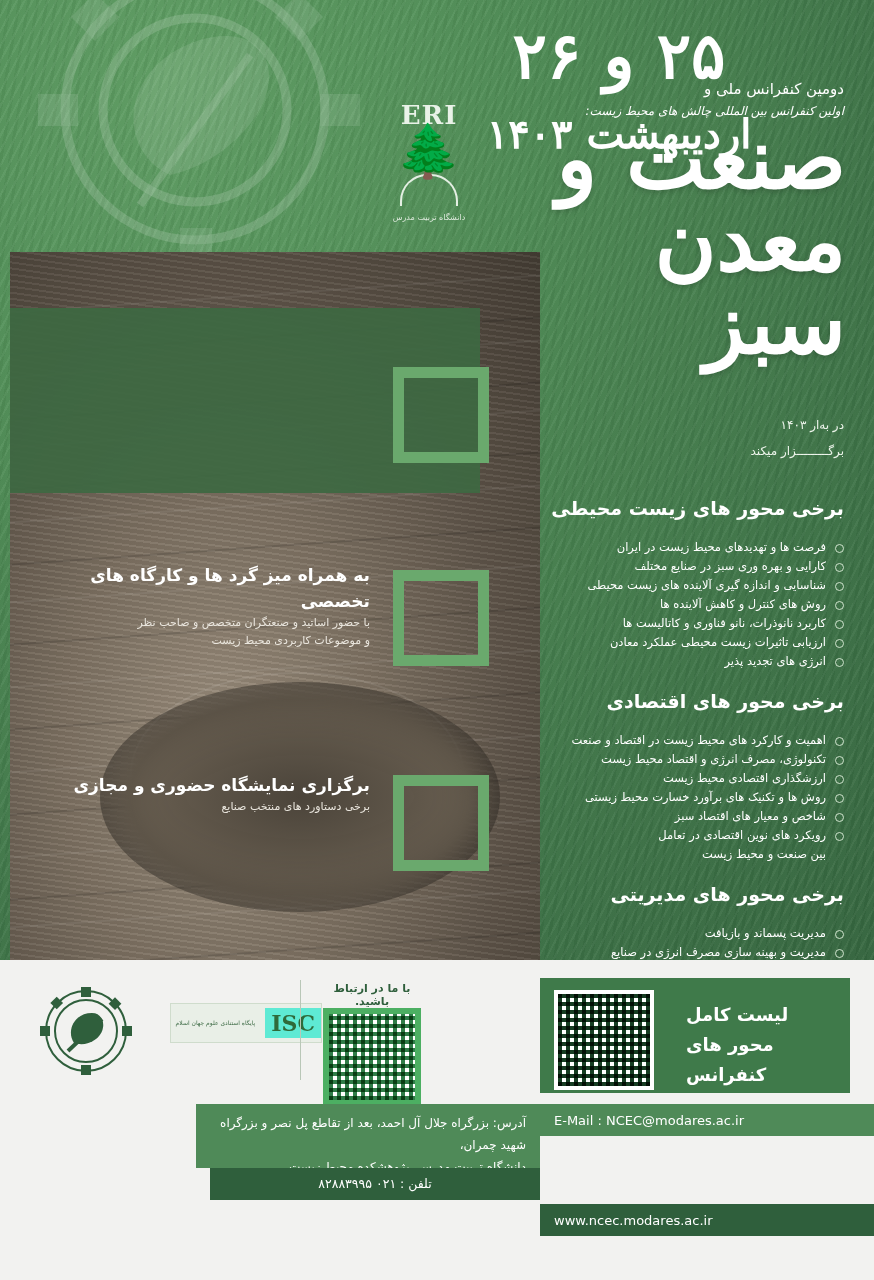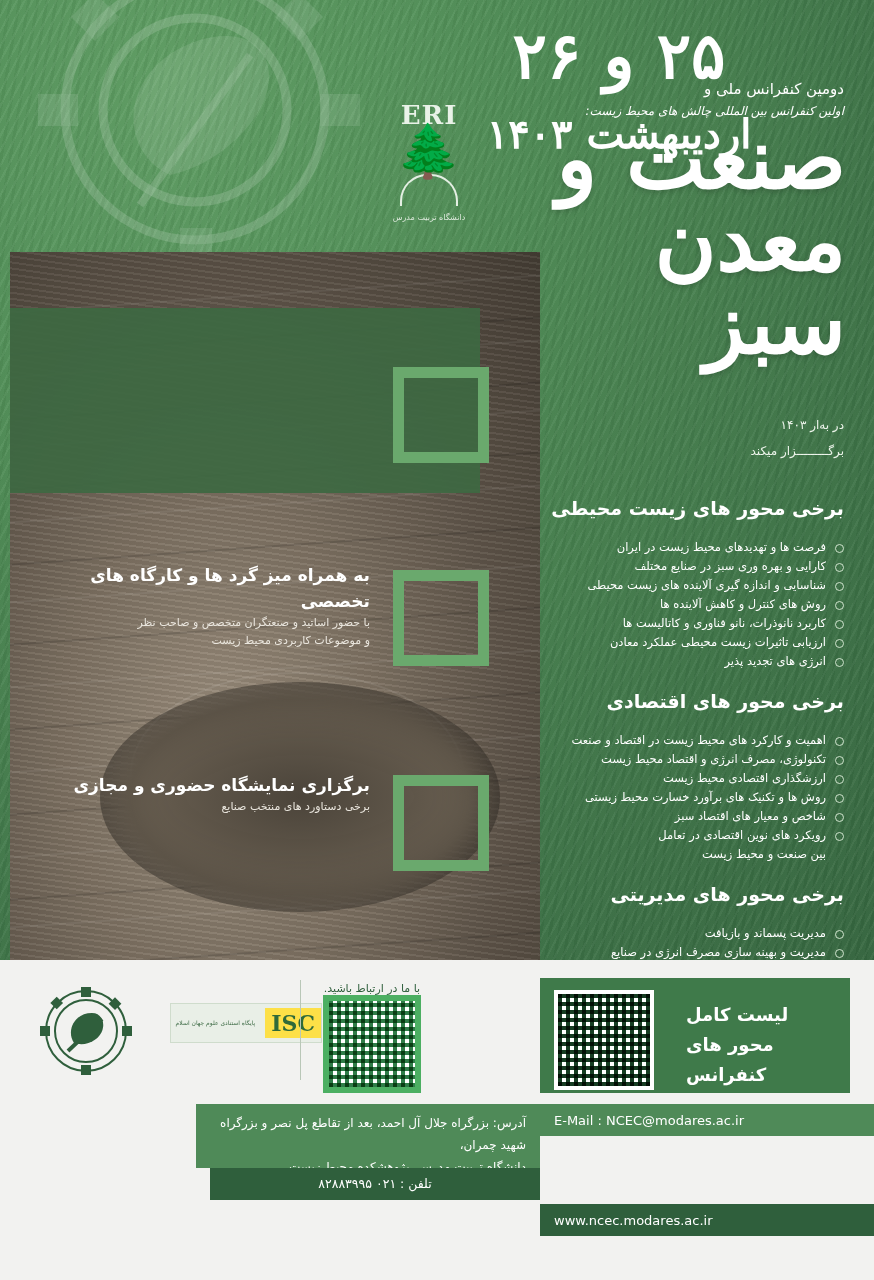--- a/index.html
+++ b/index.html
@@ -154,28 +154,28 @@
   }
   .logo-circle{
     position:absolute;left:8px;top:0;width:96px;height:92px;
   }
   .isc-box{
     position:absolute;left:140px;top:18px;width:150px;height:38px;
     background:#e9efe7;border:1px solid #cfdccc;display:flex;align-items:center;
   }
   .isc-box .isc-txt{
     font-family:"DejaVu Serif","Liberation Serif",serif;font-weight:bold;font-size:22px;color:#2f6a3a;
-    background:#fde047;padding:2px 6px;margin-left:6px;
+    background:#5eead4;padding:2px 6px;margin-left:6px;
   }
   .isc-box .isc-sub{font-size:6px;color:#3d6b45;line-height:8px;text-align:right;flex:1;padding-right:4px;}
 
   .contact-qr{
     position:absolute;left:322px;top:982px;width:100px;text-align:center;
   }
-  .contact-qr .cap{font-size:11px;color:#2f5f3c;font-weight:normal;}
+  .contact-qr .cap{font-size:11px;color:#2f5f3c;font-weight:bold;}
   .qr{
     width:86px;height:86px;margin:0 auto;
     background:
       repeating-linear-gradient(90deg,#2f7d48 0 4px,#ffffff 4px 8px),
       repeating-linear-gradient(0deg,#2f7d48 0 4px,#ffffff 4px 8px);
     background-blend-mode:multiply;
     border:6px solid #4caf62;
   }
   .divider-v{
     position:absolute;left:300px;top:980px;width:1px;height:100px;background:#b9c7b7;

